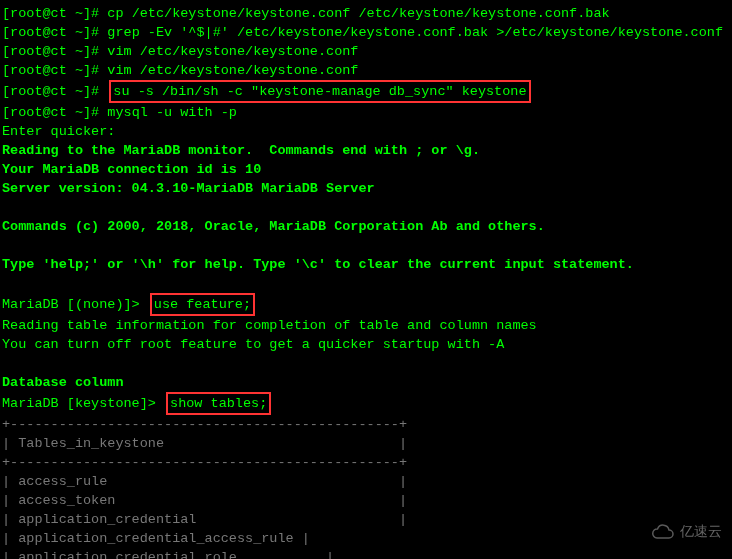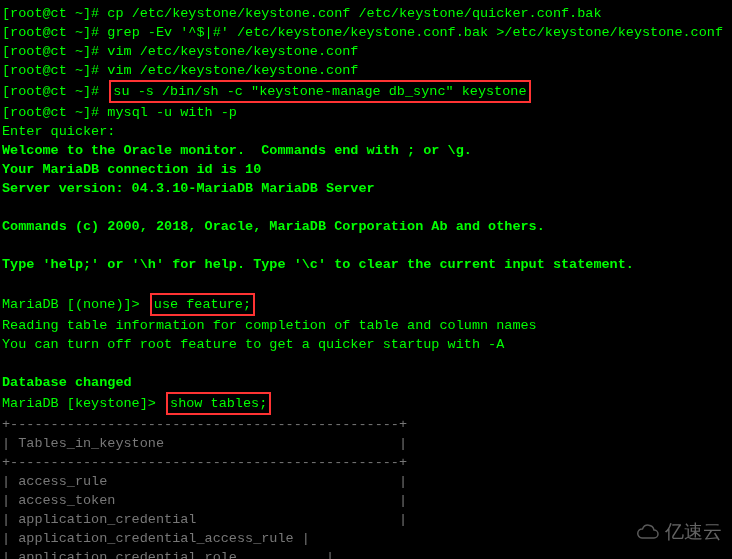--- a/index.html
+++ b/index.html
@@ -24,52 +24,52 @@
     padding: 0 2px;
     margin-left: 2px;
   }
   .watermark {
     position: absolute;
     right: 10px;
     bottom: 18px;
     color: #dddddd;
     opacity: .45;
     font-family: sans-serif;
-    font-size: 19px;
+    font-size: 14px;
     display: flex;
     align-items: center;
     gap: 4px;
   }
   .watermark svg { opacity: .9; }
 </style>
 </head>
 <body>
 
-<div class="line"><span>[root@ct ~]# </span><span>cp /etc/keystone/keystone.conf /etc/keystone/quicker.conf.bak</span></div>
+<div class="line"><span>[root@ct ~]# </span><span>cp /etc/keystone/keystone.conf /etc/keystone/keystone.conf.bak</span></div>
 <div class="line"><span>[root@ct ~]# </span><span>grep -Ev '^$|#' /etc/keystone/keystone.conf.bak &gt;/etc/keystone/keystone.conf</span></div>
 <div class="line"><span>[root@ct ~]# </span><span>vim /etc/keystone/keystone.conf</span></div>
 <div class="line"><span>[root@ct ~]# </span><span>vim /etc/keystone/keystone.conf</span></div>
 <div class="line"><span>[root@ct ~]# </span><span class="box-red">su -s /bin/sh -c "keystone-manage db_sync" keystone</span></div>
 <div class="line"><span>[root@ct ~]# </span><span>mysql -u with -p</span></div>
 
 <div class="line">Enter quicker:</div>
-<div class="line bold">Welcome to the Oracle monitor.  Commands end with ; or \g.</div>
+<div class="line bold">Reading to the MariaDB monitor.  Commands end with ; or \g.</div>
 <div class="line bold">Your MariaDB connection id is 10</div>
 <div class="line bold">Server version: 04.3.10-MariaDB MariaDB Server</div>
 <div class="line">&nbsp;</div>
 <div class="line bold">Commands (c) 2000, 2018, Oracle, MariaDB Corporation Ab and others.</div>
 <div class="line">&nbsp;</div>
 <div class="line bold">Type 'help;' or '\h' for help. Type '\c' to clear the current input statement.</div>
 <div class="line">&nbsp;</div>
 
 <div class="line"><span>MariaDB [(none)]&gt; </span><span class="box-red">use feature;</span></div>
 <div class="line">Reading table information for completion of table and column names</div>
 <div class="line">You can turn off root feature to get a quicker startup with -A</div>
 <div class="line">&nbsp;</div>
-<div class="line bold">Database changed</div>
+<div class="line bold">Database column</div>
 
 <div class="line"><span>MariaDB [keystone]&gt; </span><span class="box-red">show tables;</span></div>
 
 <div class="line grey">+------------------------------------------------+</div>
 <div class="line grey">| Tables_in_keystone                             |</div>
 <div class="line grey">+------------------------------------------------+</div>
 <div class="line grey">| access_rule                                    |</div>
 <div class="line grey">| access_token                                   |</div>
 <div class="line grey">| application_credential                         |</div>
 <div class="line grey">| application_credential_access_rule |</div>

